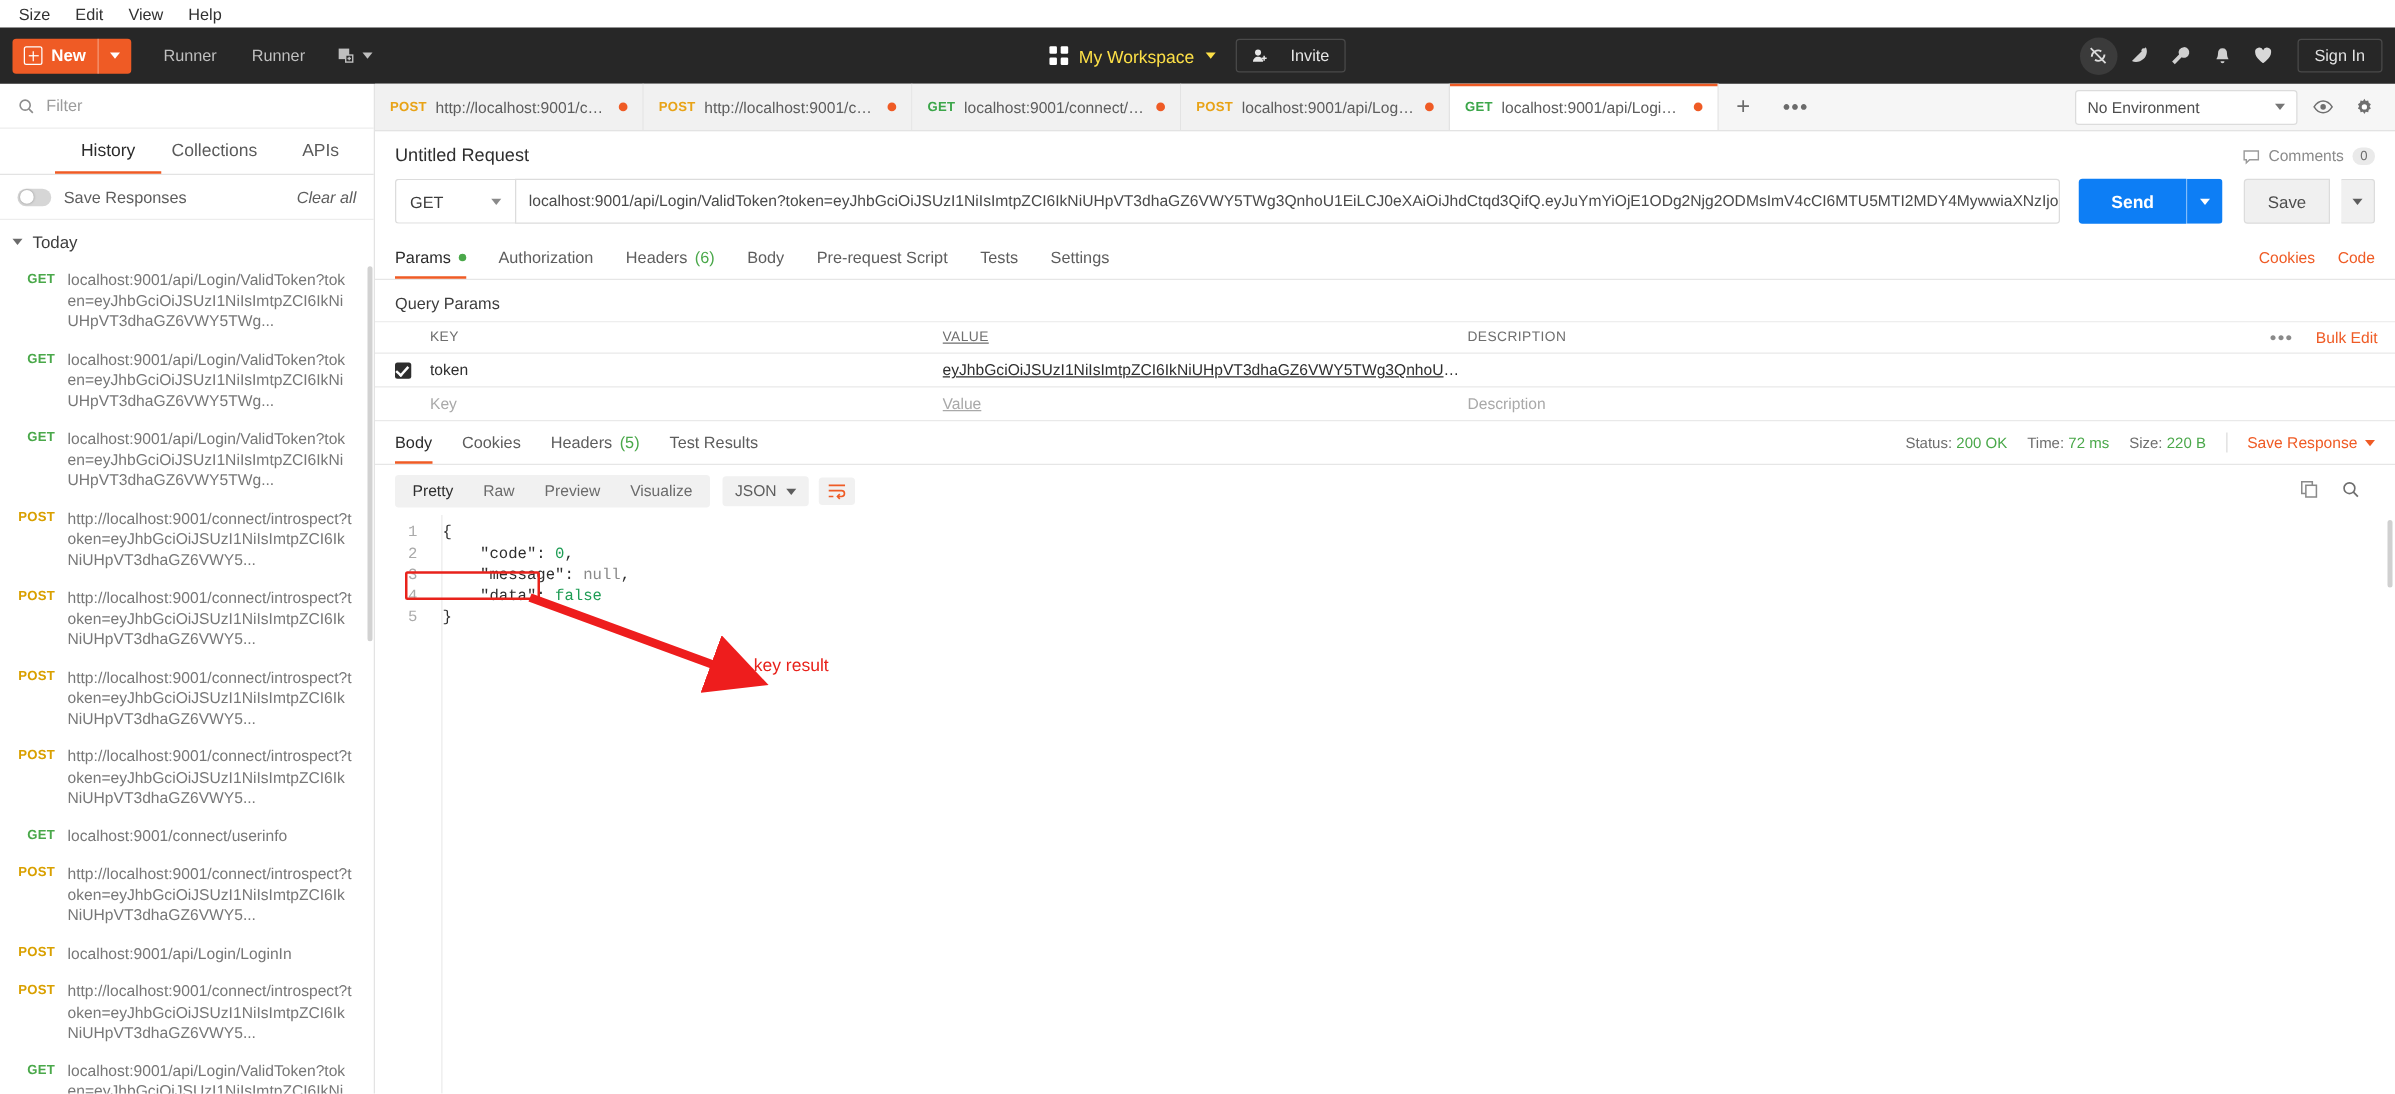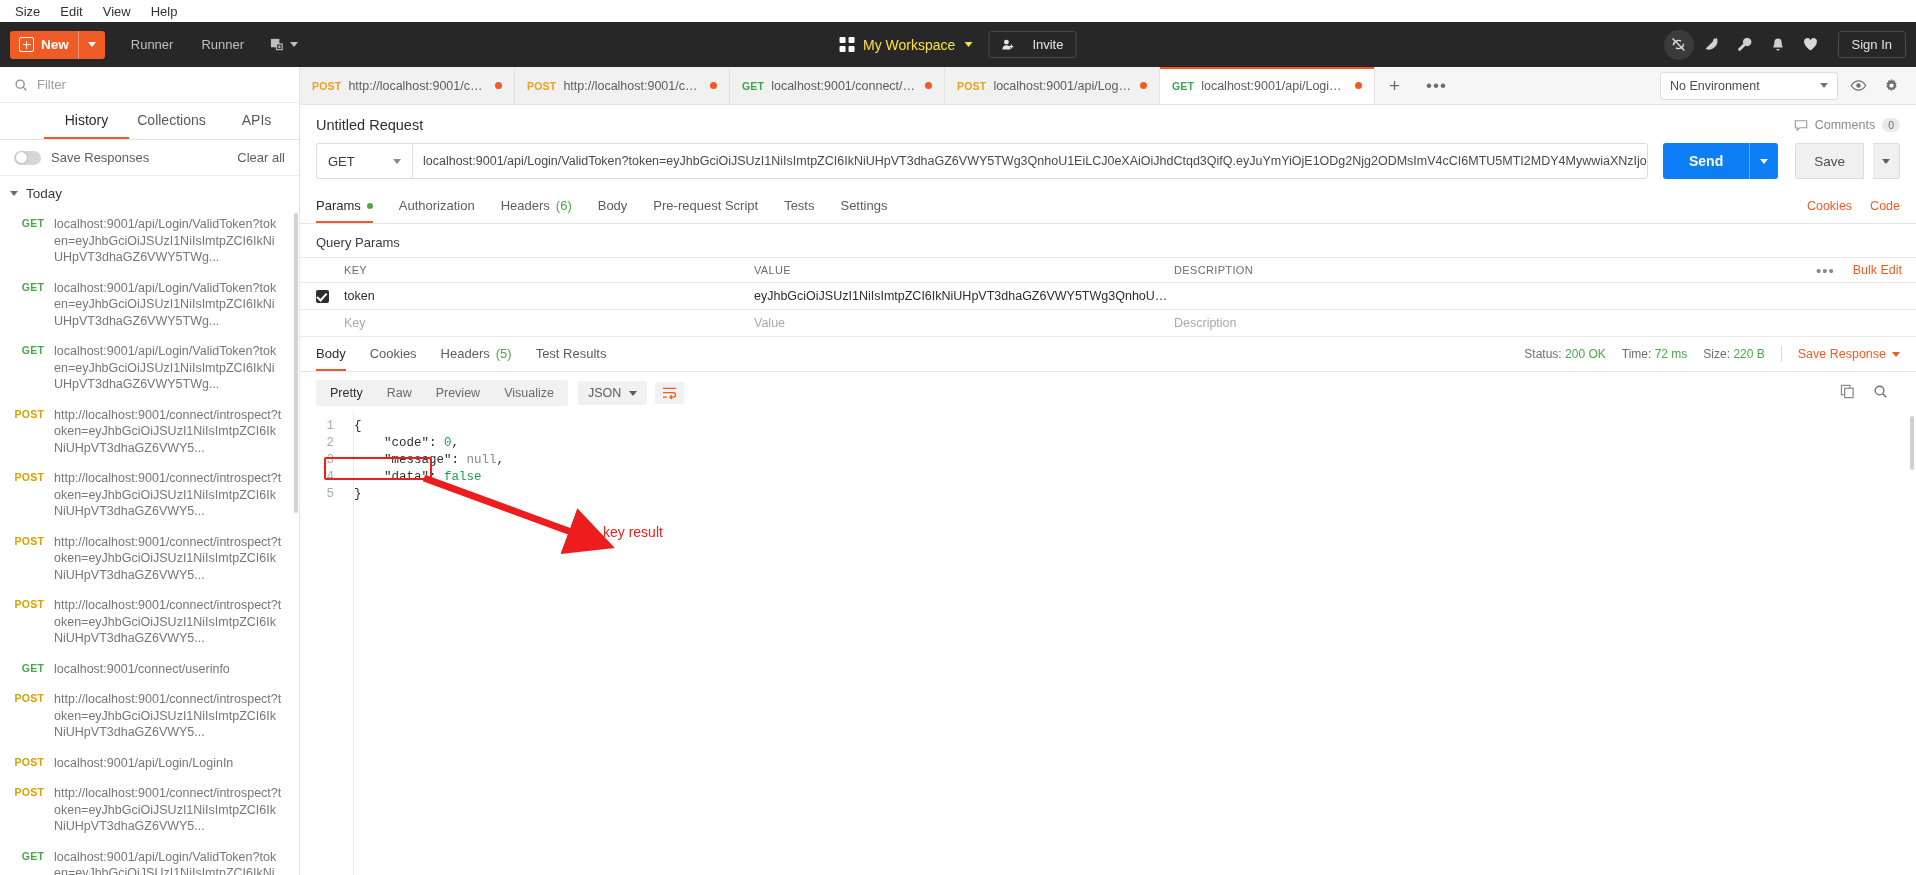--- a/index.html
+++ b/index.html
@@ -85,21 +85,21 @@
     flex:1;text-align:center;font-size:14px;color:#5a5a5a;padding:9px 0 9px;
     cursor:pointer;border-bottom:2px solid transparent;
   }
   .sb-tab.active{color:#2b2b2b;border-bottom-color:#ef5b25;}
   .saverow{
     height:36px;display:flex;align-items:center;padding:0 14px;
     border-bottom:1px solid #ededed;font-size:13px;color:#5d5d5d;
   }
   .toggle{width:27px;height:14px;border-radius:7px;background:#d6d6d6;position:relative;margin-right:10px;cursor:pointer;}
   .toggle::after{content:"";position:absolute;width:11px;height:11px;border-radius:50%;background:#fff;top:1.5px;left:2px;box-shadow:0 0 2px rgba(0,0,0,.35);}
-  .clearall{margin-left:auto;color:#5d5d5d;cursor:pointer;}
+  .clearall{margin-left:auto;color:#5d5d5d;cursor:pointer;font-style:italic;}
   .today{display:flex;align-items:center;gap:8px;padding:10px 14px 8px 10px;font-size:13.5px;color:#3c3c3c;}
   .today .tcaret{width:0;height:0;border-left:4.5px solid transparent;border-right:4.5px solid transparent;border-top:5px solid #6b6b6b;}
   .hist{flex:1;overflow:hidden;position:relative;}
   .hitem{display:flex;padding:7px 16px 7px 14px;gap:10px;cursor:pointer;align-items:flex-start;}
   .verb{font-size:10.5px;font-weight:700;min-width:30px;text-align:right;flex-shrink:0;padding-top:1px;letter-spacing:.2px;}
   .verb.get{color:#4aa84a;}
   .verb.post{color:#d9a000;}
   .hurl{font-size:12.5px;color:#777;line-height:16.5px;word-break:break-all;flex:1;}
   .sb-scroll{position:absolute;right:1px;top:4px;width:4px;height:300px;background:#d2d2d2;border-radius:2px;}
 
@@ -157,21 +157,21 @@
   .cnt{color:#4aa84a;}
 
   .qp-label{padding:11px 16px 7px;font-size:13px;color:#3c3c3c;}
   .qtable{border-top:1px solid #e9e9e9;}
   .qrow{display:flex;border-bottom:1px solid #e9e9e9;min-height:25px;align-items:center;}
   .qrow.hdr{background:#fff;}
   .qc-check{width:44px;display:flex;align-items:center;justify-content:center;flex-shrink:0;}
   .chkbox{width:13px;height:13px;background:#2e2e2e;border-radius:2px;position:relative;cursor:pointer;}
   .chkbox::after{content:"";position:absolute;left:3.5px;top:1px;width:4px;height:7.5px;border:solid #fff;border-width:0 2px 2px 0;transform:rotate(42deg);}
   .qc-key{width:410px;font-size:12.5px;padding:6px 0;flex-shrink:0;}
-  .qc-val{width:420px;font-size:12.5px;padding:6px 0;overflow:hidden;white-space:nowrap;text-overflow:ellipsis;flex-shrink:0;}
+  .qc-val{width:420px;font-size:12.5px;padding:6px 0;overflow:hidden;white-space:nowrap;text-overflow:ellipsis;flex-shrink:0;text-decoration:underline;}
   .qc-desc{flex:1;font-size:12.5px;padding:6px 0;min-width:0;}
   .th{font-size:11px;color:#6e6e6e;letter-spacing:.35px;}
   .ph2{color:#a9a9a9;}
   .qr-right{margin-left:auto;display:flex;align-items:center;gap:18px;padding-right:14px;}
   .bulk{color:#ef5b25;font-size:12.5px;cursor:pointer;}
   .dots3{color:#8a8a8a;font-size:15px;cursor:pointer;letter-spacing:1px;}
 
   
   .resp-head{display:flex;align-items:center;border-bottom:1px solid #e6e6e6;padding:0 16px;}
   .rt2{display:flex;gap:24px;}

